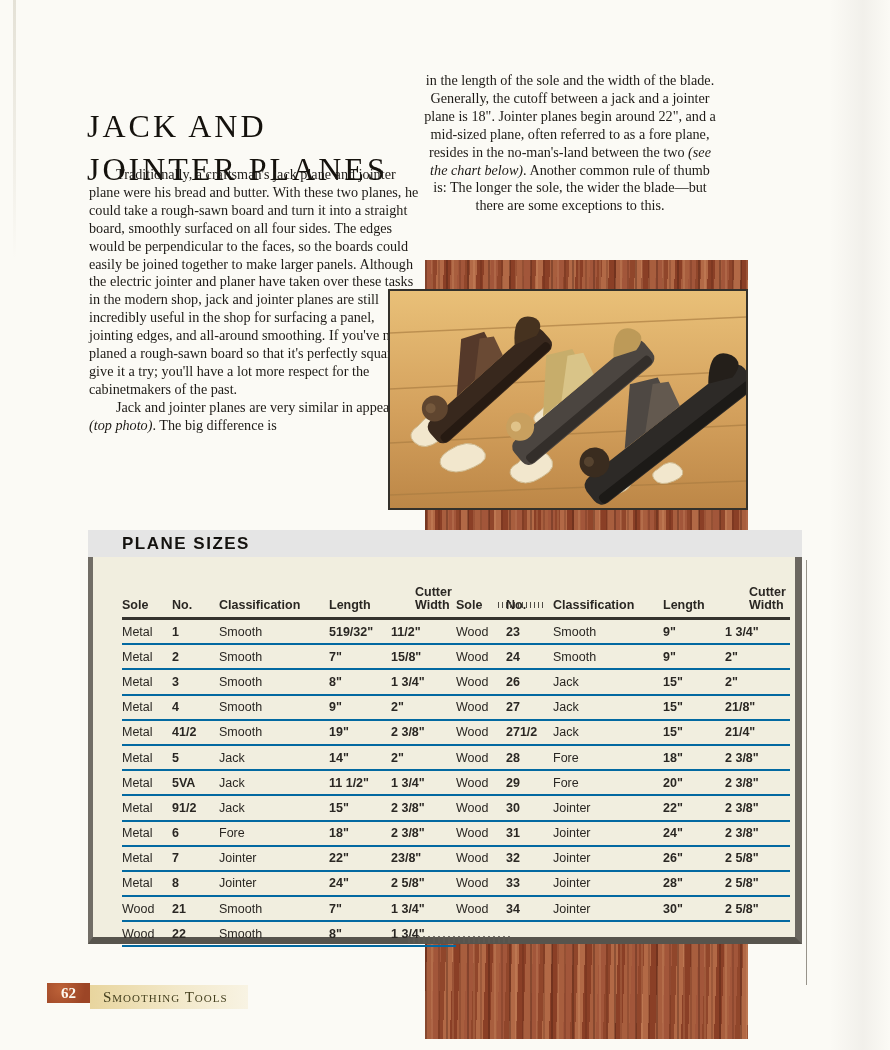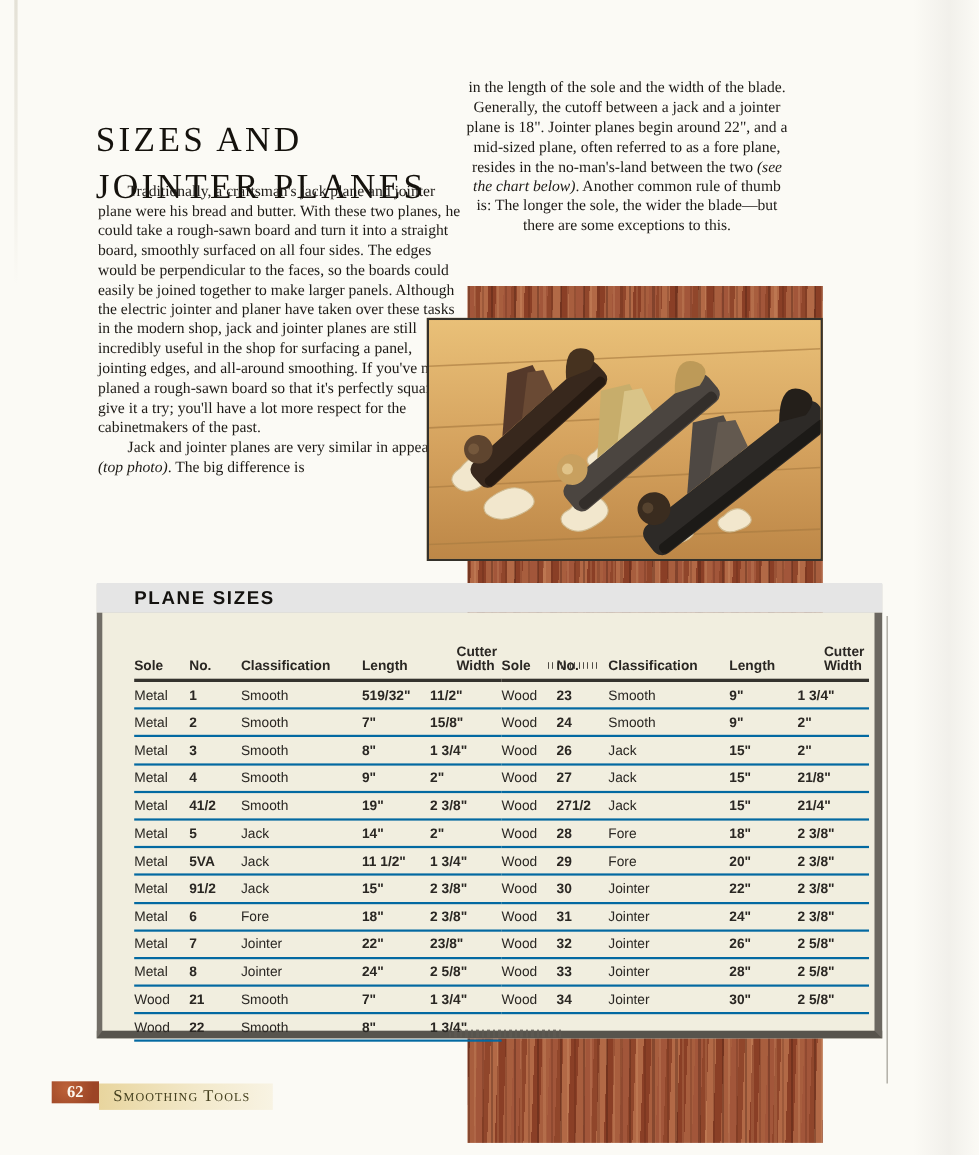--- a/index.html
+++ b/index.html
@@ -72,21 +72,21 @@
     display:flex;align-items:center;padding-left:13px;box-sizing:border-box;}
   .footer-bar .sc{font-variant:small-caps;font-size:15px;letter-spacing:1px;color:#45401f;}
 </style>
 </head>
 <body>
 
 <div class="spine"></div>
 <div class="edge-shade"></div>
 
 <h1 class="title">
-  <span style="display:block">SIZES AND</span>
+  <span style="display:block">JACK AND</span>
   <span style="display:block">JOINTER PLANES</span>
 </h1>
 
 <div class="leftcol">
   <p>Traditionally, a craftsman's jack plane and jointer plane were his bread and butter. With these two planes, he could take a rough-sawn board and turn it into a straight board, smoothly surfaced on all four sides. The edges would be perpendicular to the faces, so the boards could easily be joined together to make larger panels. Although the electric jointer and planer have taken over these tasks in the modern shop, jack and jointer planes are still incredibly useful in the shop for surfacing a panel, jointing edges, and all-around smoothing. If you've never planed a rough-sawn board so that it's perfectly square, give it a try; you'll have a lot more respect for the cabinetmakers of the past.</p>
   <p><span>Jack and jointer planes are very similar in appearance </span><i>(top photo)</i><span>. The big difference is</span></p>
 </div>
 
 <div class="rightcol">
   <p class="noindent"><span>in the length of the sole and the width of the blade. Generally, the cutoff between a jack and a jointer plane is 18". Jointer planes begin around 22", and a mid-sized plane, often referred to as a fore plane, resides in the no-man's-land between the two </span><i>(see the chart below)</i><span>. Another common rule of thumb is: The longer the sole, the wider the blade—but there are some exceptions to this.</span></p>

